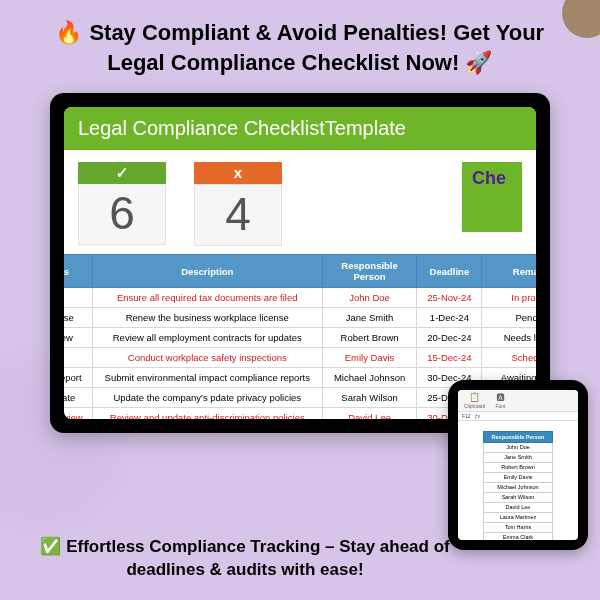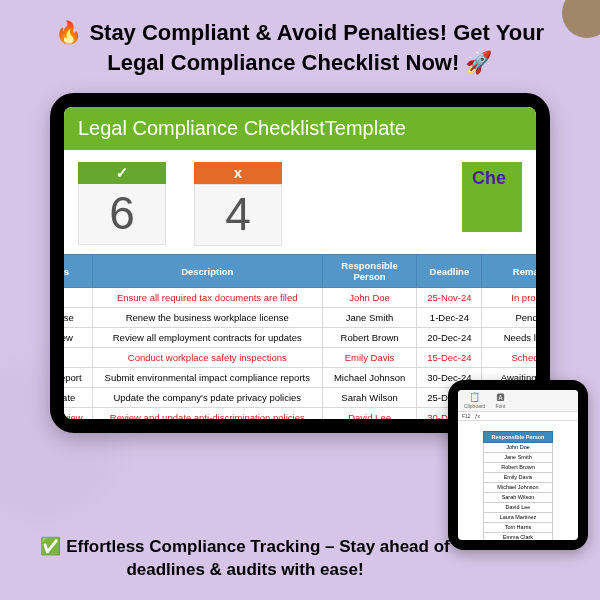--- a/index.html
+++ b/index.html
@@ -28,21 +28,21 @@
       line-height: 1.35;
       position: relative;
       z-index: 5;
     }
     .tablet {
       position: relative;
       margin: 6px auto 0;
       width: 500px;
       height: 340px;
       background: #000;
-      border-radius: 24px;
+      border-radius: 14px;
       padding: 14px;
       z-index: 3;
       box-shadow: 0 6px 20px rgba(0,0,0,0.25);
     }
     .screen {
       width: 100%;
       height: 100%;
       background: #fff;
       border-radius: 8px;
       overflow: hidden;

